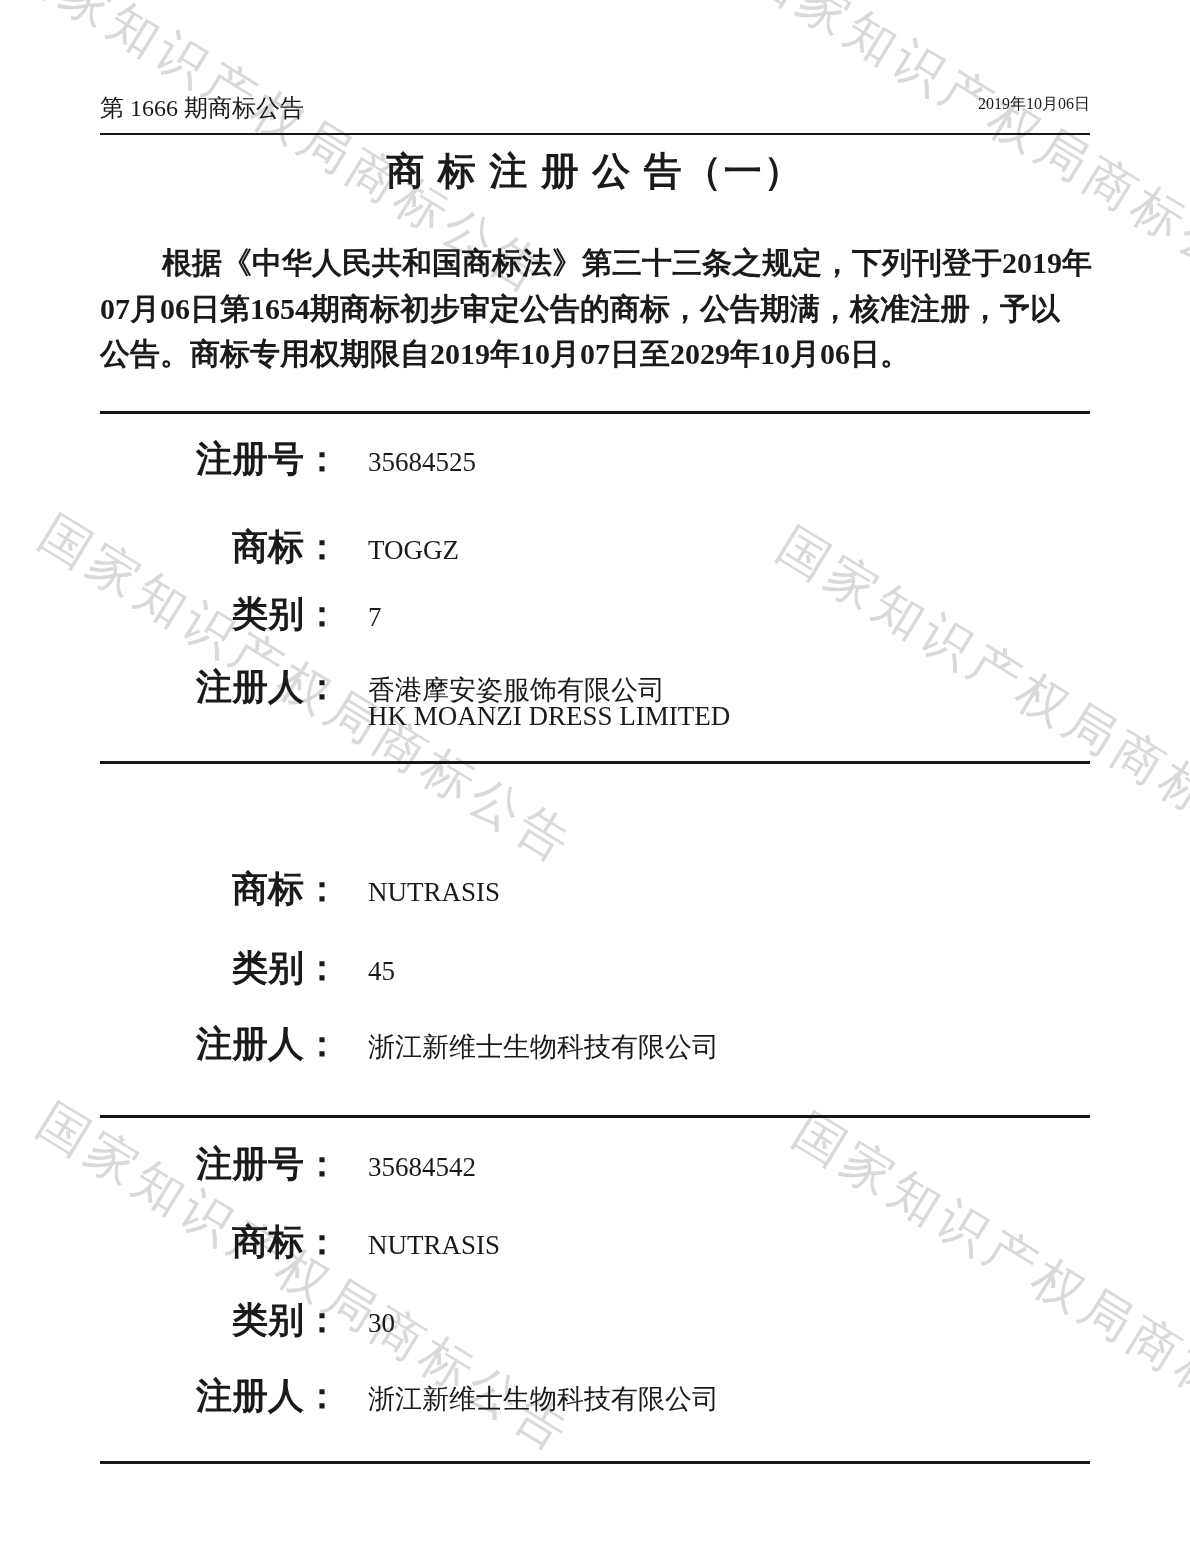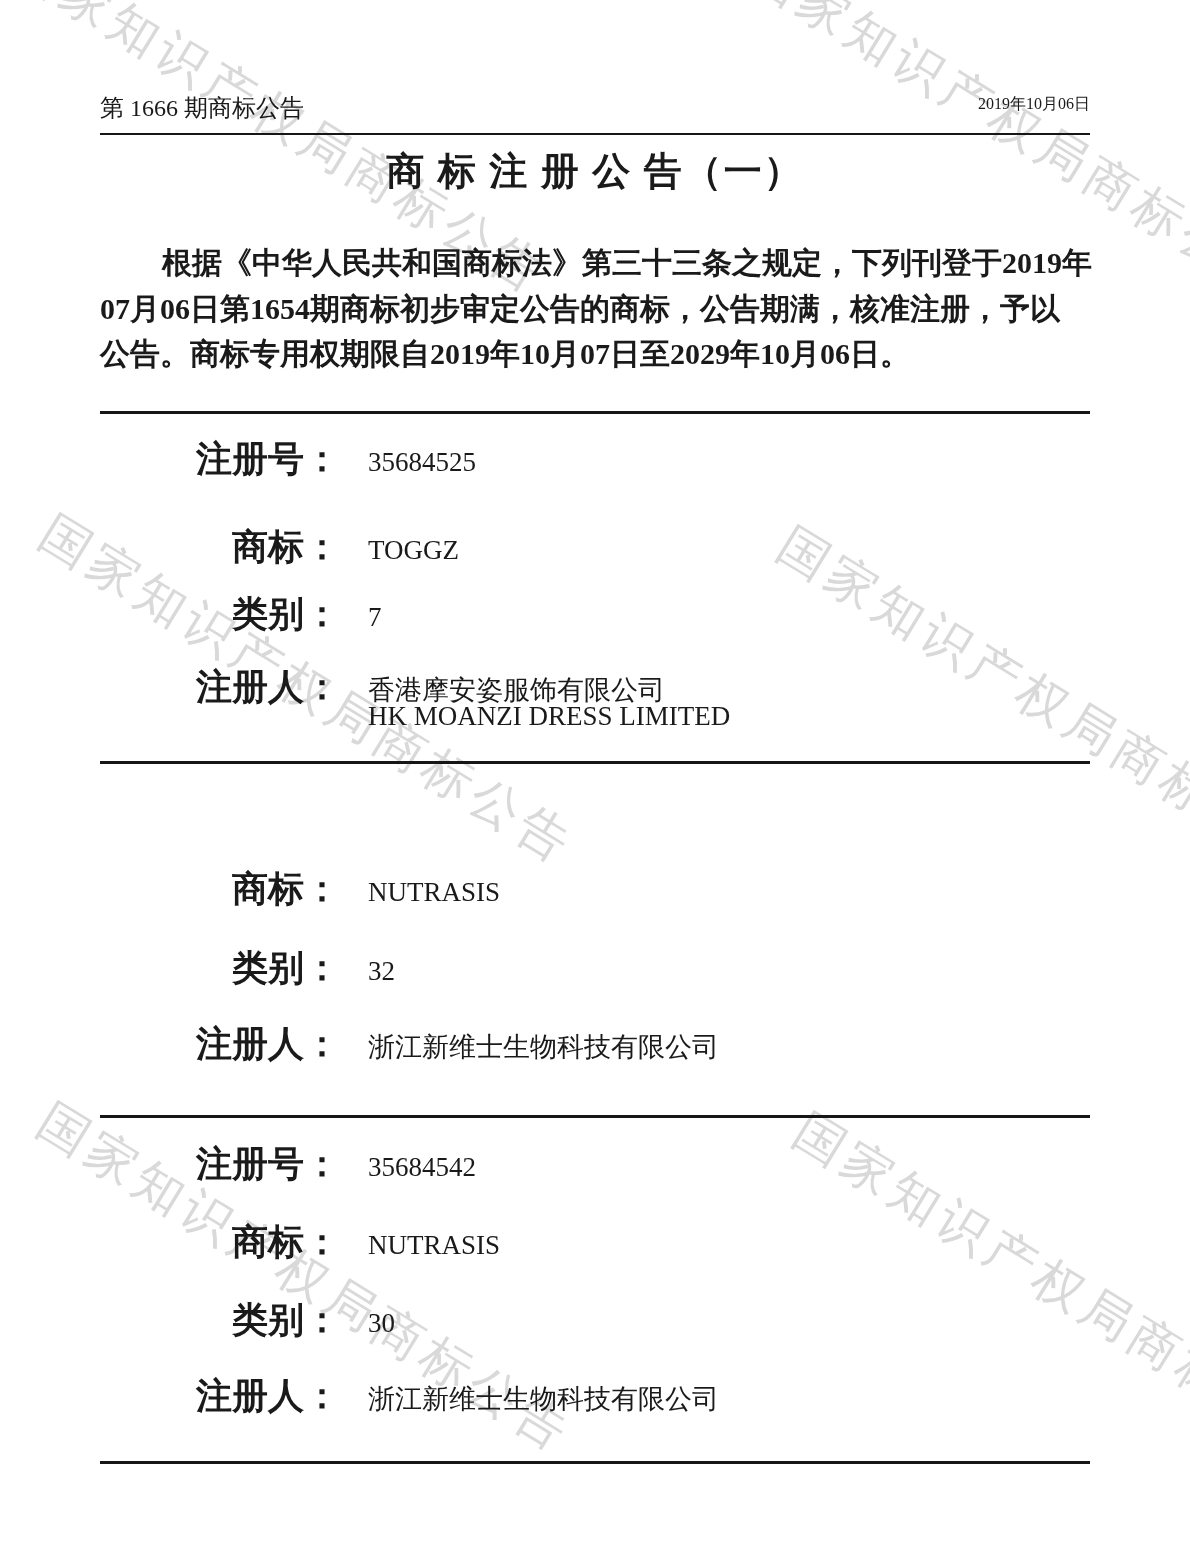--- a/index.html
+++ b/index.html
@@ -102,21 +102,21 @@
   <div class="field" style="top:663px;">
     <span class="flabel">注册人：</span><span class="fvalue">香港摩安姿服饰有限公司</span>
   </div>
   <div class="fvalue-en" style="top:701px;">HK MOANZI DRESS LIMITED</div>
 
   <div class="rule" style="top:761px;"></div>
   <div class="field" style="top:865px;">
     <span class="flabel">商标：</span><span class="fvalue">NUTRASIS</span>
   </div>
   <div class="field" style="top:944px;">
-    <span class="flabel">类别：</span><span class="fvalue">32</span>
+    <span class="flabel">类别：</span><span class="fvalue">45</span>
   </div>
   <div class="field" style="top:1020px;">
     <span class="flabel">注册人：</span><span class="fvalue">浙江新维士生物科技有限公司</span>
   </div>
 
   <div class="rule" style="top:1115px;"></div>
   <div class="field" style="top:1140px;">
     <span class="flabel">注册号：</span><span class="fvalue">35684542</span>
   </div>
   <div class="field" style="top:1218px;">

